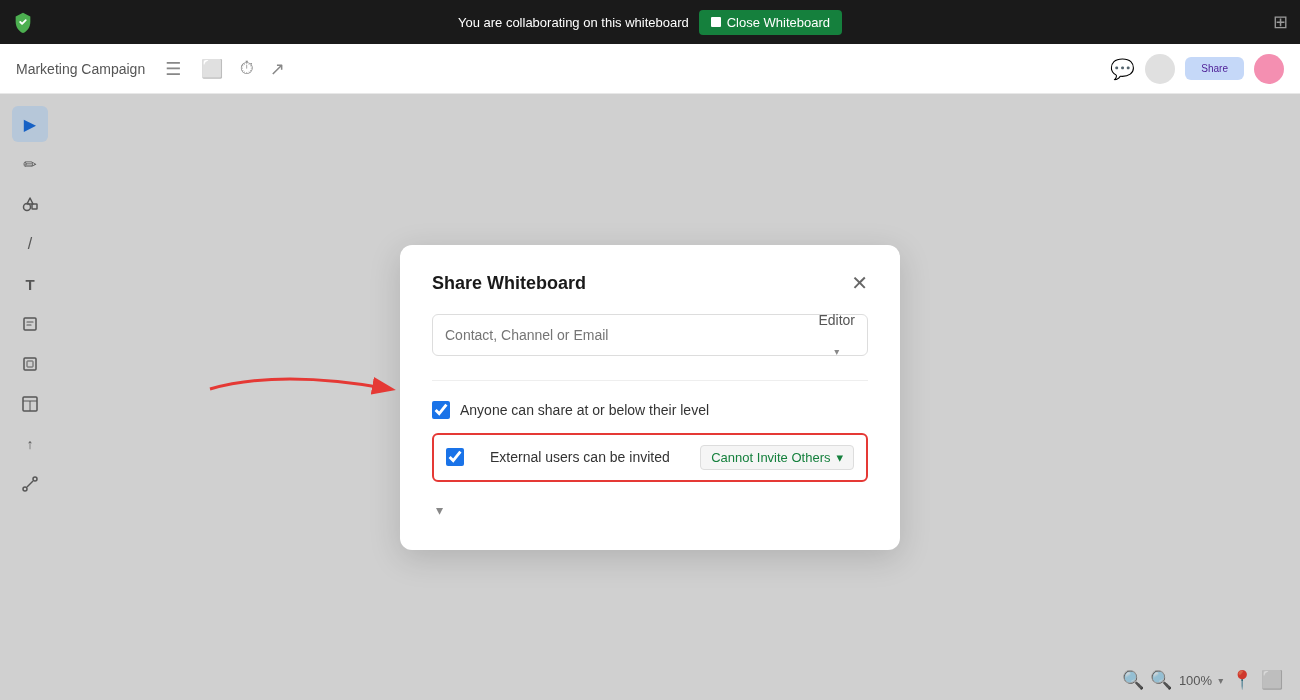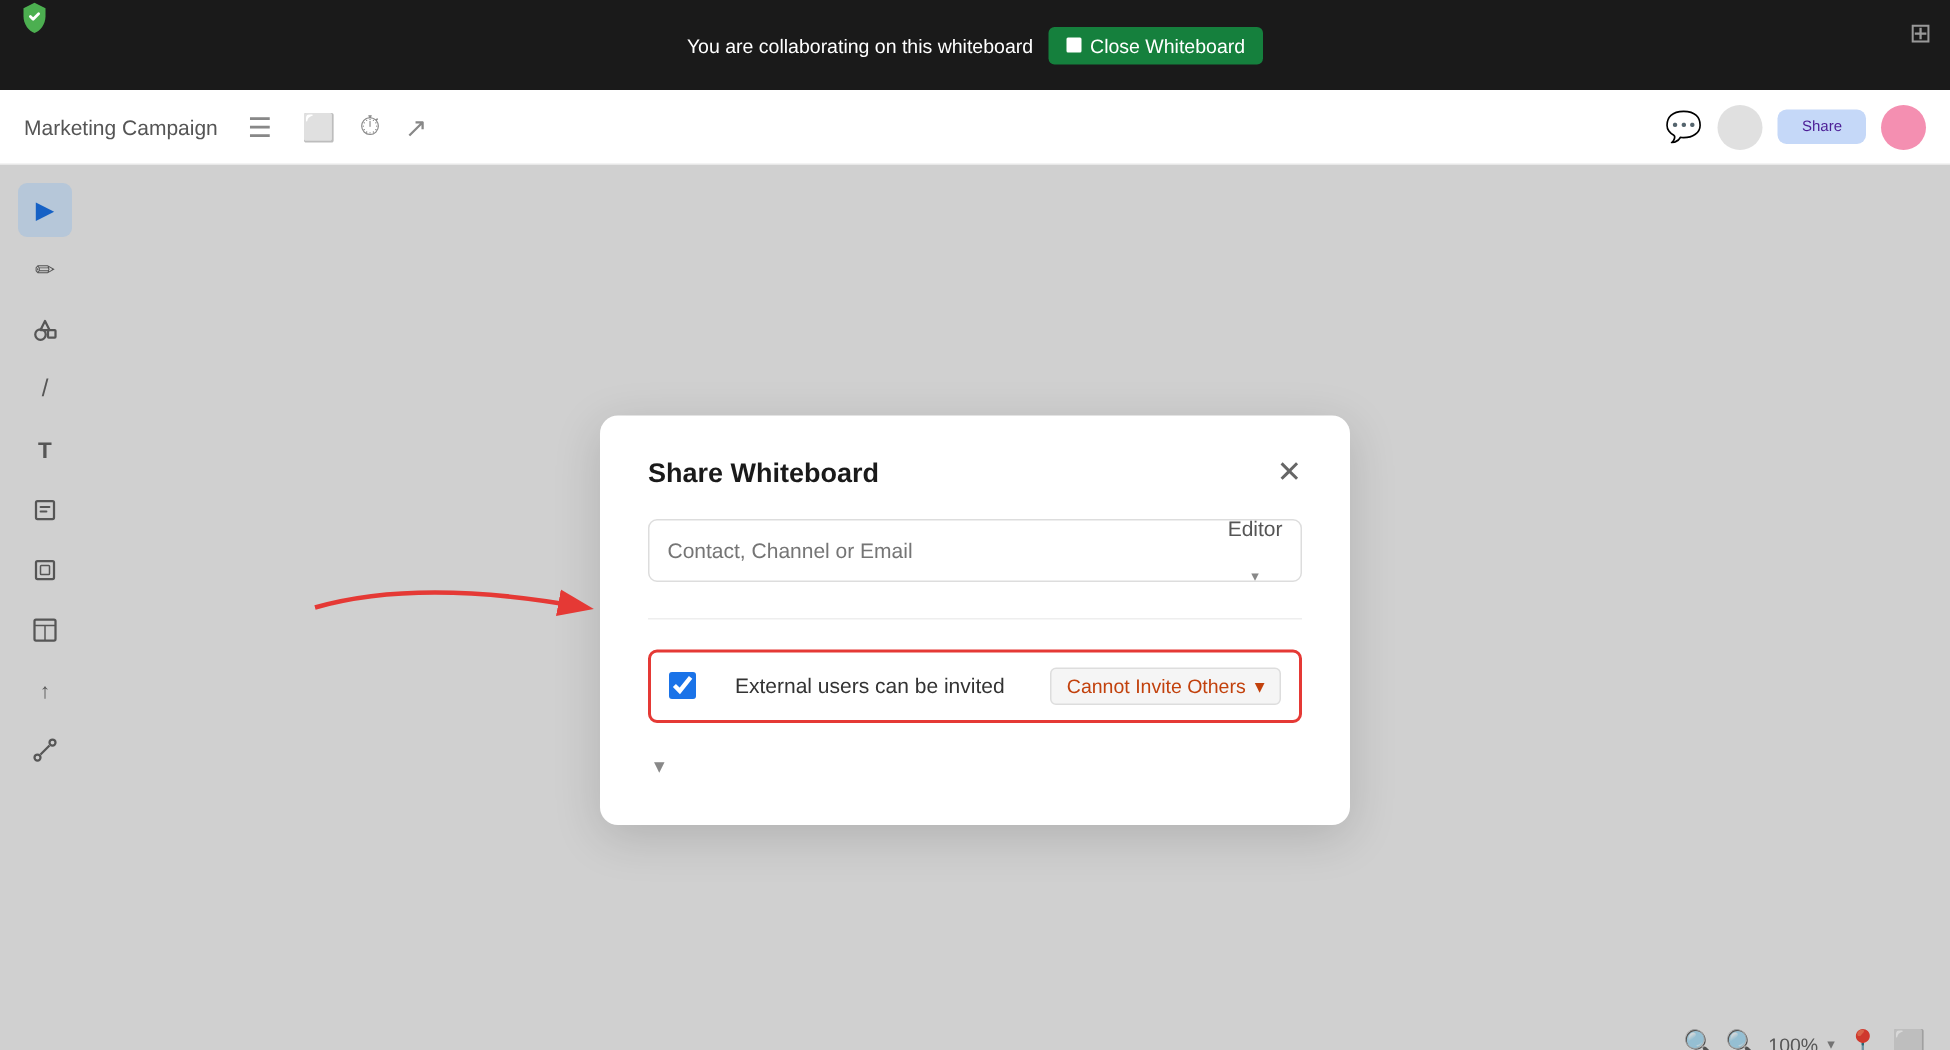--- a/index.html
+++ b/index.html
@@ -1,23 +1,24 @@
 <!DOCTYPE html>
 <html><head>
   <meta charset="utf-8">
   <style>
     * { box-sizing: border-box; margin: 0; padding: 0; }
     body { width: 1300px; height: 700px; overflow: hidden; font-family: -apple-system, BlinkMacSystemFont, 'Segoe UI', sans-serif; background: #f0f0f0; }
 
     
     .top-bar {
       width: 100%;
-      height: 60px;
+      height: 44px;
       background: #1a1a1a;
       display: flex;
+      align-items: center;
       justify-content: center;
       position: relative;
       z-index: 10;
     }
     .collab-badge {
       display: flex;
       align-items: center;
       gap: 10px;
     }
     .collab-text {
@@ -289,21 +290,21 @@
     .external-label { flex: 1; }
     .external-dropdown {
       display: flex;
       align-items: center;
       gap: 6px;
       background: #f5f5f5;
       border: 1px solid #ddd;
       border-radius: 4px;
       padding: 4px 10px;
       font-size: 13px;
-      color: #c2410c;
+      color: #15803d;
       cursor: pointer;
     }
 
     
     .link-access-row {
       display: flex;
       align-items: center;
       gap: 10px;
       margin-bottom: 10px;
     }
@@ -457,20 +458,24 @@
       <div class="invite-row">
         <input class="invite-input" type="text" placeholder="Contact, Channel or Email" style="">
         <div class="invite-role">
           <span>Editor</span>
           <span class="chevron-down">▾</span>
         </div>
       </div>
 
       <div class="divider"></div>
 
+      <div class="checkbox-row">
+        <input type="checkbox" checked="" style="">
+        <span>Anyone can share at or below their level</span>
+      </div>
 
       <div class="external-row">
         <input type="checkbox" checked="" style="">
         <span class="external-label">External users can be invited</span>
         <div class="external-dropdown">
           <span>Cannot Invite Others</span>
           <span>▾</span>
         </div>
       </div>
 

